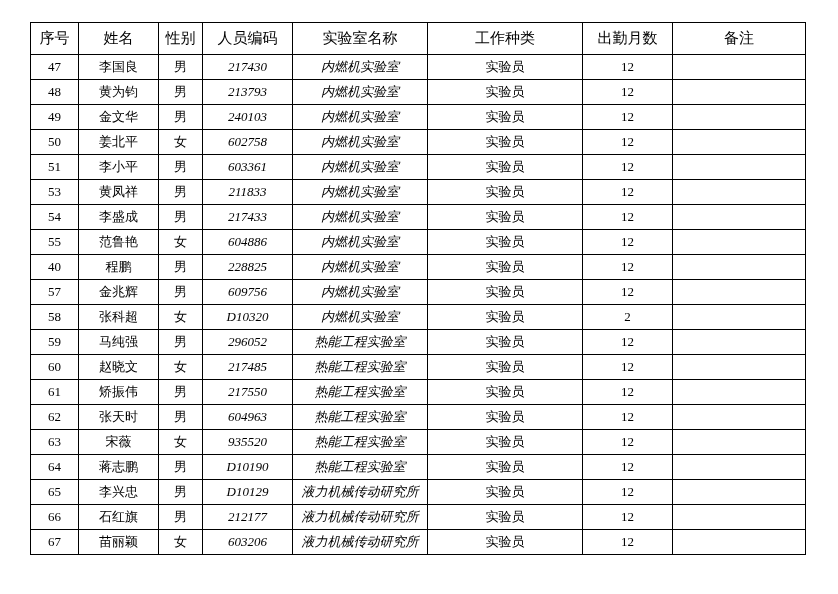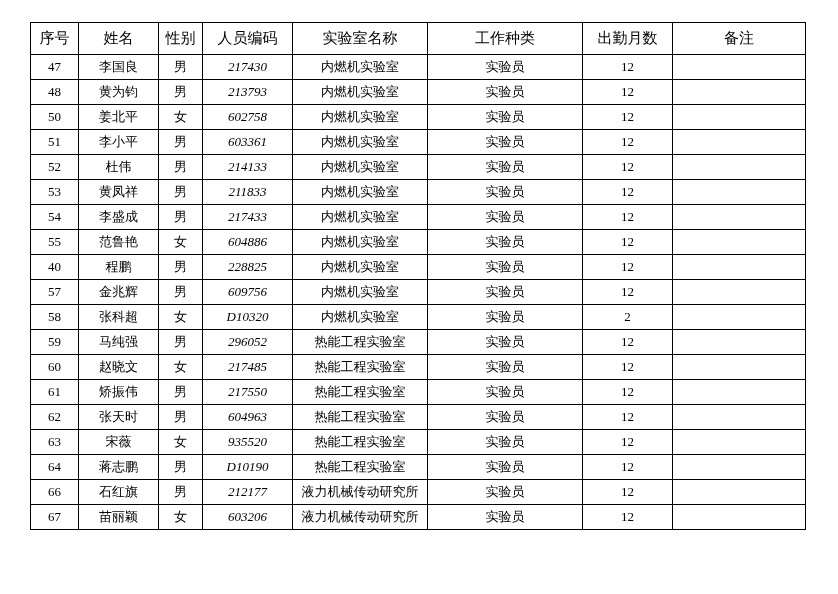--- a/index.html
+++ b/index.html
@@ -49,21 +49,21 @@
   
   col.c-index { width: 48px; }
   col.c-name { width: 80px; }
   col.c-gender { width: 44px; }
   col.c-code { width: 90px; }
   col.c-lab { width: 135px; }
   col.c-job { width: 155px; }
   col.c-months { width: 90px; }
   col.c-remark { width: 133px; }
 
-  .cell-lab { font-size: 12.5px; }
+  .cell-lab { font-size: 12.5px; font-style: italic; }
   .cell-job { font-size: 12.5px; }
   .cell-code { font-size: 13px; font-style: italic; }
   .cell-months { font-size: 13px; }
 </style>
 </head>
 <body>
 
 <div class="page">
   <table class="roster">
     <colgroup>
@@ -103,50 +103,50 @@
           <td>48</td>
           <td>黄为钧</td>
           <td>男</td>
           <td class="cell-code">213793</td>
           <td class="cell-lab">内燃机实验室</td>
           <td class="cell-job">实验员</td>
           <td class="cell-months">12</td>
           <td></td>
         </tr>
         <tr>
+          <td>49</td>
+          <td>金文华</td>
+          <td>男</td>
+          <td class="cell-code">240103</td>
+          <td class="cell-lab">内燃机实验室</td>
+          <td class="cell-job">实验员</td>
+          <td class="cell-months">12</td>
+          <td></td>
+        </tr>
+        <tr>
           <td>50</td>
           <td>姜北平</td>
           <td>女</td>
           <td class="cell-code">602758</td>
           <td class="cell-lab">内燃机实验室</td>
           <td class="cell-job">实验员</td>
           <td class="cell-months">12</td>
           <td></td>
         </tr>
         <tr>
           <td>51</td>
           <td>李小平</td>
           <td>男</td>
           <td class="cell-code">603361</td>
           <td class="cell-lab">内燃机实验室</td>
           <td class="cell-job">实验员</td>
           <td class="cell-months">12</td>
           <td></td>
         </tr>
         <tr>
-          <td>52</td>
-          <td>杜伟</td>
-          <td>男</td>
-          <td class="cell-code">214133</td>
-          <td class="cell-lab">内燃机实验室</td>
-          <td class="cell-job">实验员</td>
-          <td class="cell-months">12</td>
-          <td></td>
-        </tr>
-        <tr>
           <td>53</td>
           <td>黄凤祥</td>
           <td>男</td>
           <td class="cell-code">211833</td>
           <td class="cell-lab">内燃机实验室</td>
           <td class="cell-job">实验员</td>
           <td class="cell-months">12</td>
           <td></td>
         </tr>
         <tr>
@@ -248,20 +248,30 @@
           <td class="cell-job">实验员</td>
           <td class="cell-months">12</td>
           <td></td>
         </tr>
         <tr>
           <td>64</td>
           <td>蒋志鹏</td>
           <td>男</td>
           <td class="cell-code">D10190</td>
           <td class="cell-lab">热能工程实验室</td>
+          <td class="cell-job">实验员</td>
+          <td class="cell-months">12</td>
+          <td></td>
+        </tr>
+        <tr>
+          <td>65</td>
+          <td>李兴忠</td>
+          <td>男</td>
+          <td class="cell-code">D10129</td>
+          <td class="cell-lab">液力机械传动研究所</td>
           <td class="cell-job">实验员</td>
           <td class="cell-months">12</td>
           <td></td>
         </tr>
         <tr>
           <td>66</td>
           <td>石红旗</td>
           <td>男</td>
           <td class="cell-code">212177</td>
           <td class="cell-lab">液力机械传动研究所</td>

